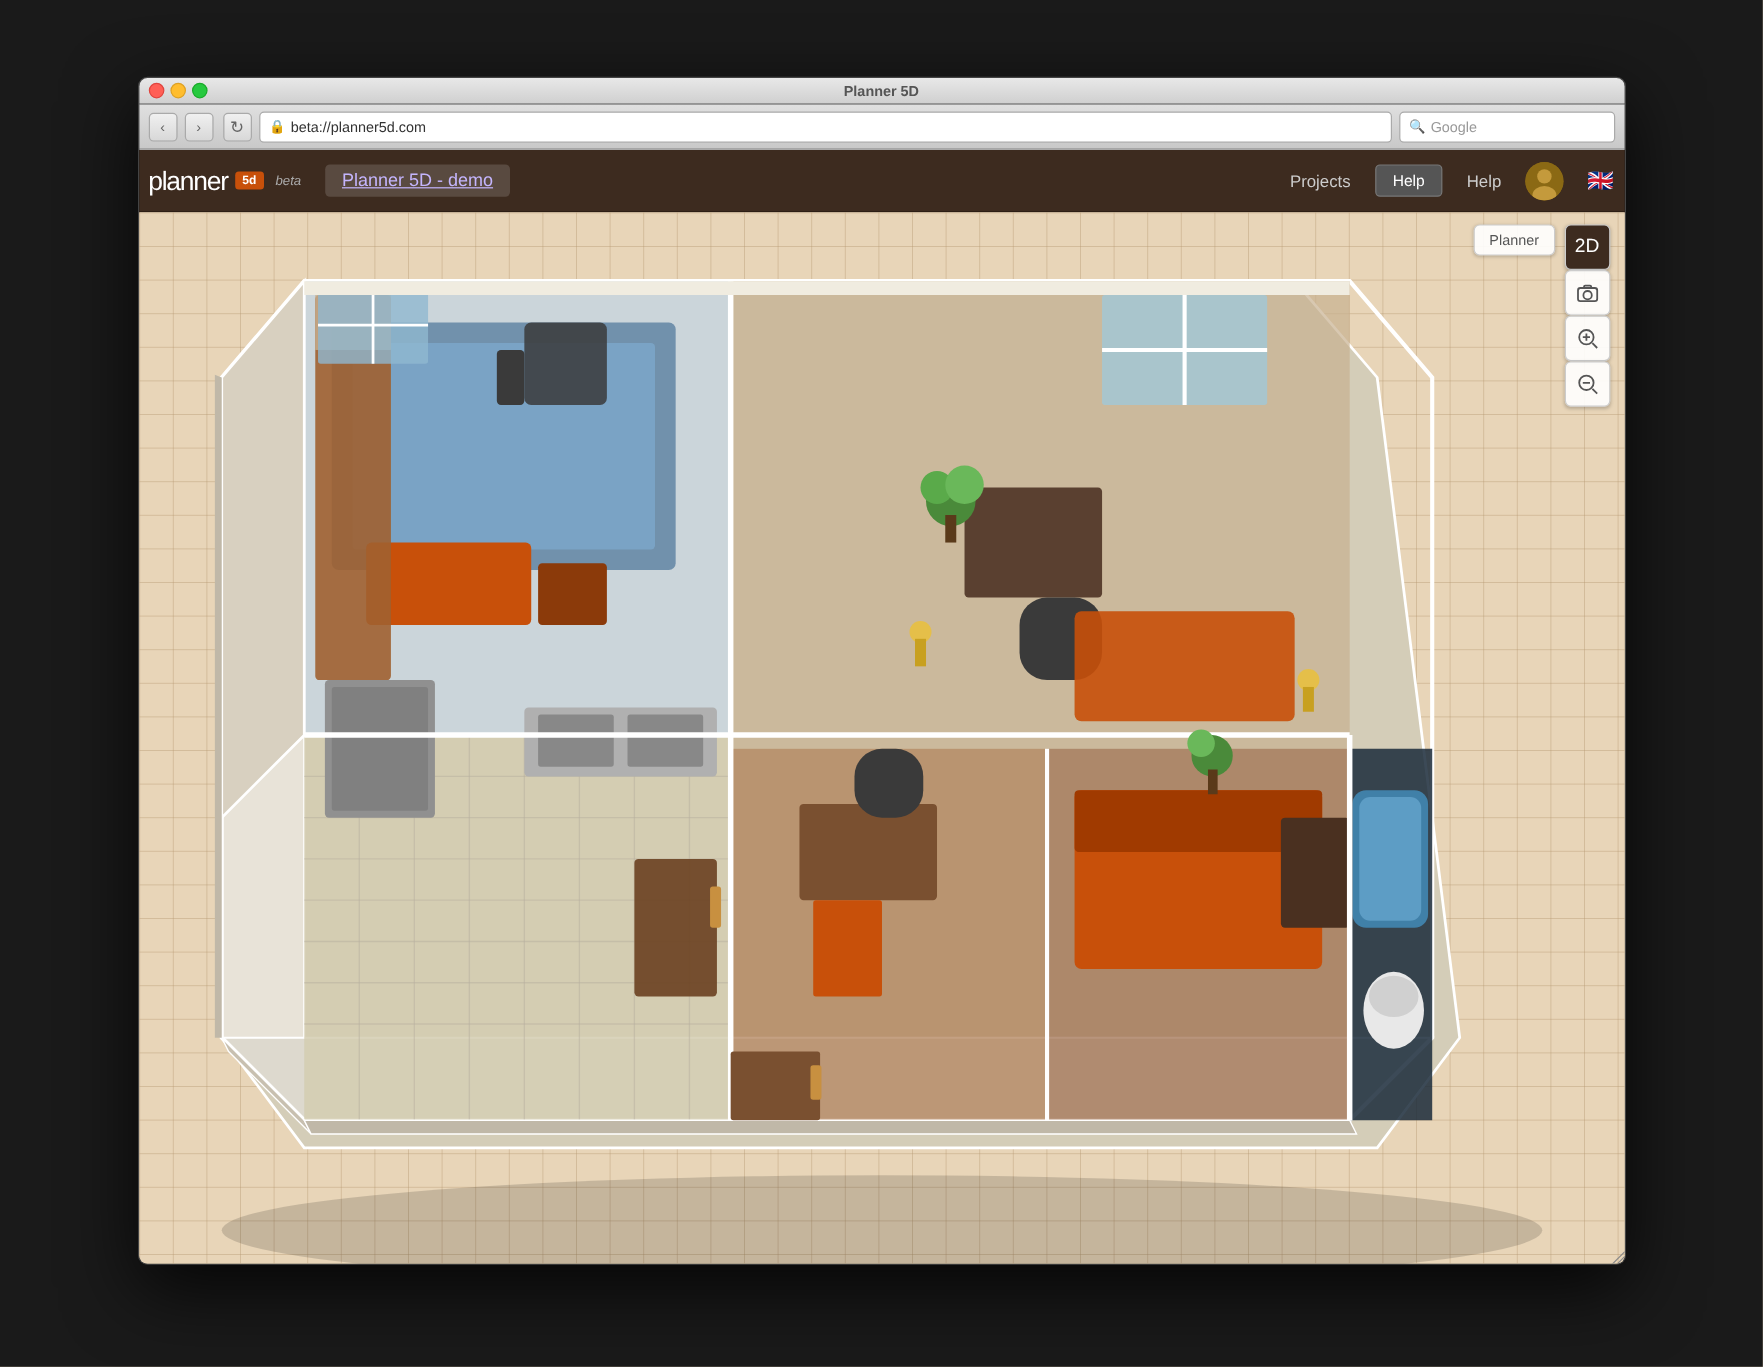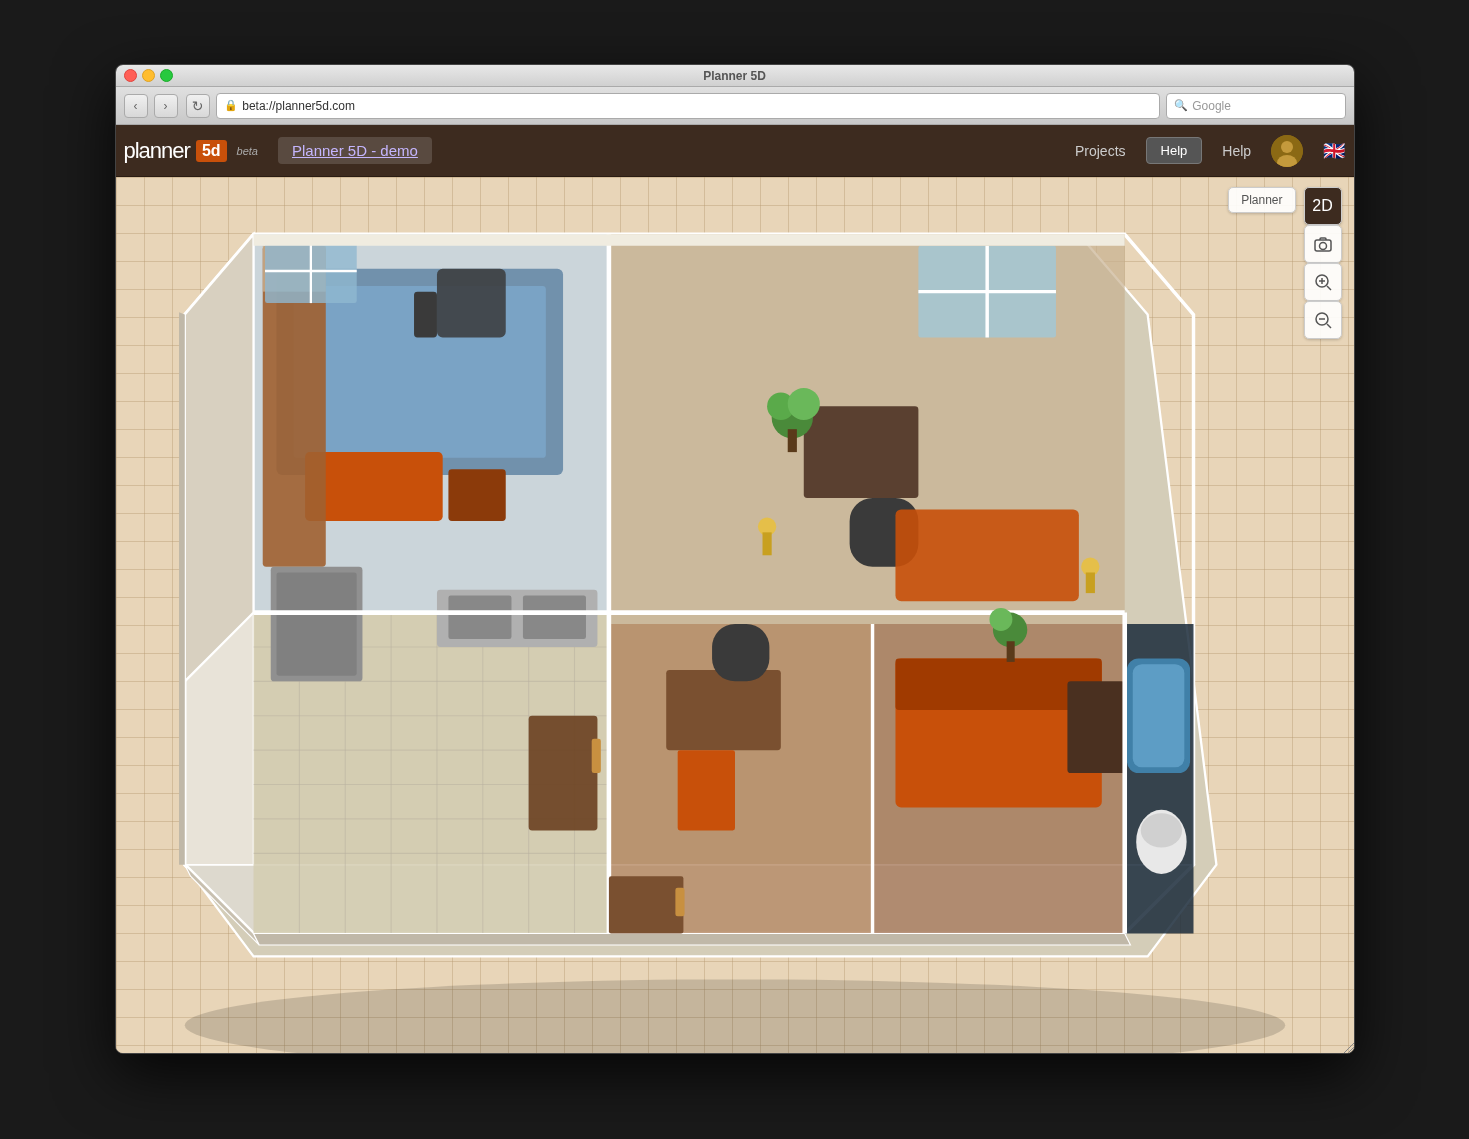--- a/index.html
+++ b/index.html
@@ -156,21 +156,21 @@
     .logo-text {
       color: white;
       font-size: 22px;
       font-weight: 300;
       letter-spacing: -1px;
     }
 
     .logo-5d {
       background: #c8500a;
       color: white;
-      font-size: 16px;
+      font-size: 10px;
       font-weight: bold;
       padding: 2px 6px;
       border-radius: 3px;
     }
 
     .beta-badge {
       color: #aaa;
       font-size: 11px;
       margin-left: 4px;
       font-style: italic;

